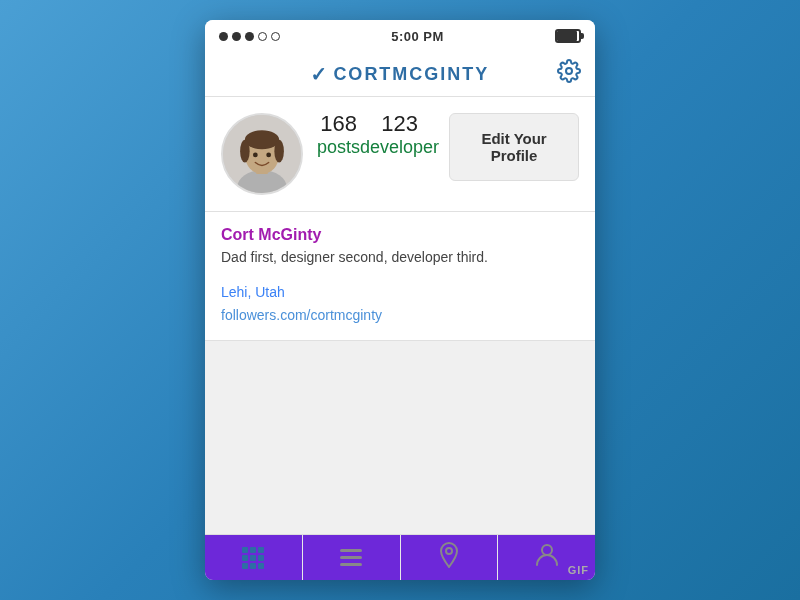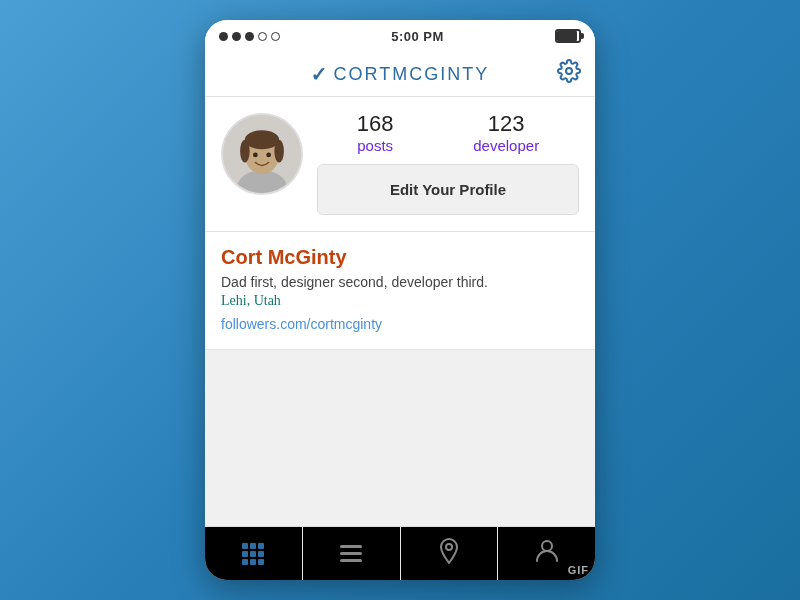--- a/index.html
+++ b/index.html
@@ -11,21 +11,21 @@
       background: linear-gradient(135deg, #4a9fd4 0%, #2980b9 50%, #1a6fa0 100%);
       display: flex;
       align-items: center;
       justify-content: center;
     }
 
     .phone-frame {
       width: 390px;
       height: 560px;
       background: #f0f0f0;
-      border-radius: 22px;
+      border-radius: 8px;
       overflow: hidden;
       box-shadow: 0 8px 32px rgba(0,0,0,0.35);
       display: flex;
       flex-direction: column;
     }
 
     
     .status-bar {
       background: white;
       display: flex;
@@ -95,21 +95,21 @@
       align-items: center;
       gap: 6px;
     }
     .nav-chevron {
       color: #2e6da4;
       font-size: 20px;
       font-weight: 900;
     }
     .nav-username {
       font-size: 18px;
-      font-weight: 400;
+      font-weight: 700;
       color: #2e6da4;
       letter-spacing: 2px;
     }
     .settings-btn {
       position: absolute;
       right: 14px;
       top: 50%;
       transform: translateY(-50%);
       cursor: pointer;
       color: #2e6da4;
@@ -143,43 +143,43 @@
     }
     
     .avatar-circle svg {
       width: 100%;
       height: 100%;
     }
 
     .stats-area {
       flex: 1;
       display: flex;
-      flex-direction: column;
+      flex-direction: row;
       gap: 10px;
       justify-content: center;
     }
     .stats-row {
       display: flex;
       justify-content: space-around;
       text-align: center;
     }
     .stat-item {
       display: flex;
       flex-direction: column;
       align-items: center;
     }
     .stat-number {
       font-size: 22px;
       font-weight: 400;
       color: #222;
       line-height: 1;
     }
     .stat-label {
-      font-size: 15px;
-      color: #6d28d9;
+      font-size: 18px;
+      color: #15803d;
       margin-top: 2px;
     }
     .edit-profile-btn {
       background: #f0f0f0;
       border: 1px solid #ddd;
       border-radius: 6px;
       padding: 16px;
       text-align: center;
       cursor: pointer;
       font-size: 15px;
@@ -187,50 +187,49 @@
       color: #333;
     }
 
     
     .bio-section {
       background: white;
       padding: 14px 16px 16px;
       border-bottom: 1px solid #e0e0e0;
     }
     .bio-name {
-      font-size: 20px;
+      font-size: 16px;
       font-weight: 700;
-      color: #c2410c;
+      color: #a21caf;
       margin-bottom: 4px;
     }
     .bio-description {
       font-size: 14px;
       color: #444;
       line-height: 1.4;
-      margin-bottom: 0;
+      margin-bottom: 16px;
     }
     .bio-location {
       font-size: 14px;
-      color: #0f766e;
+      color: #3b82f6;
       margin-bottom: 6px;
-      font-family: Liberation Serif, serif;
     }
     .bio-link {
       font-size: 14px;
       color: #4a90d9;
       text-decoration: none;
     }
 
     
     .tab-bar {
-      background: #000000;
+      background: #6d28d9;
       display: flex;
       align-items: center;
       border-top: 1px solid #ddd;
-      height: 54px;
+      height: 46px;
       margin-top: auto;
     }
     .tab-item {
       flex: 1;
       display: flex;
       align-items: center;
       justify-content: center;
       height: 100%;
       cursor: pointer;
       border-right: 1px solid #e8e8e8;

